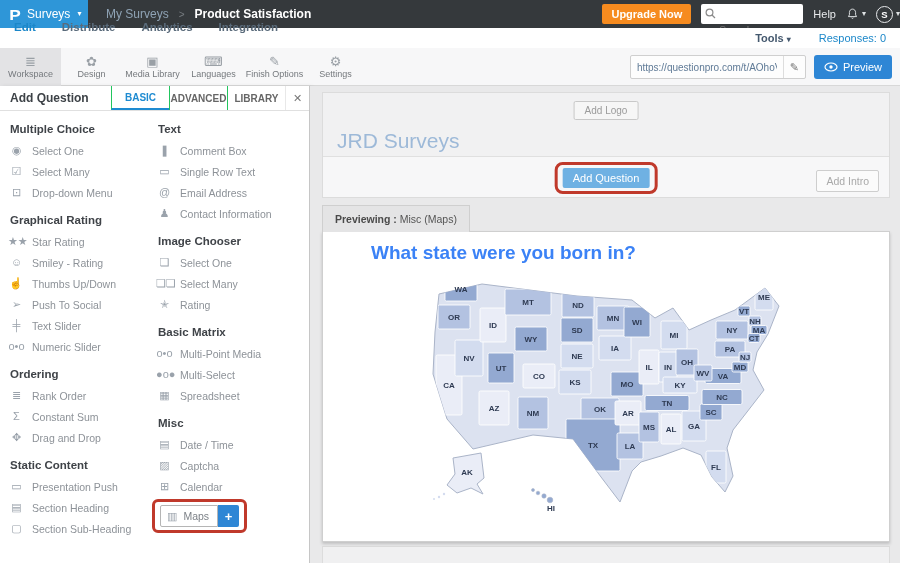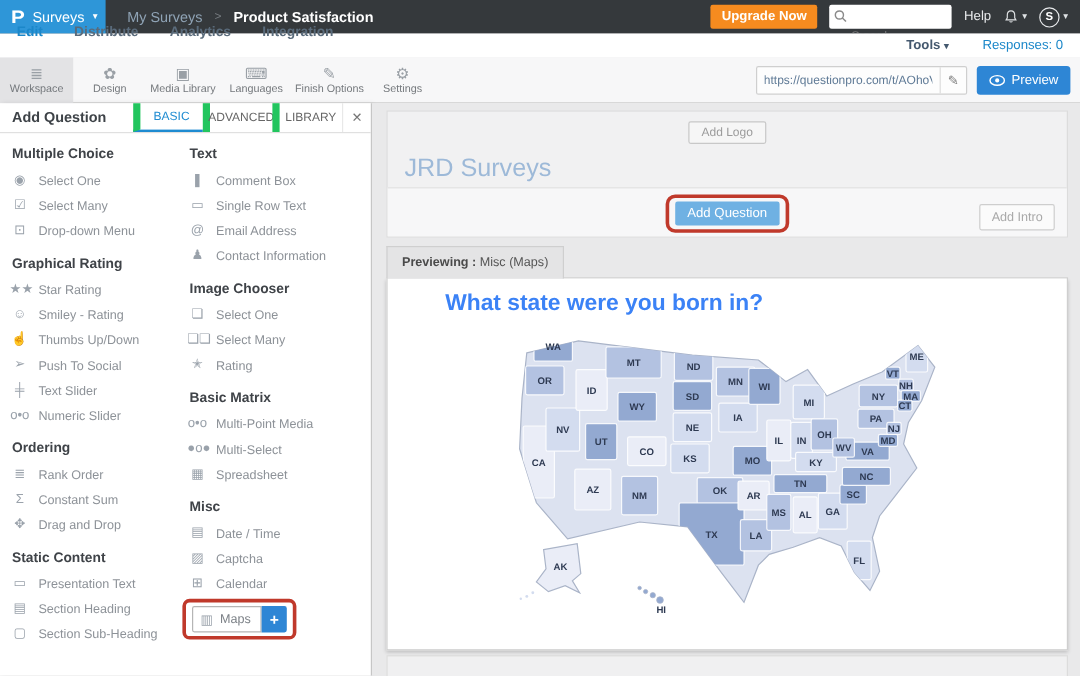--- a/index.html
+++ b/index.html
@@ -8,21 +8,21 @@
   
   .topbar { position:absolute; left:0; top:0; width:900px; height:28px; background:#35393c; display:flex; align-items:center; }
   .brand { width:88px; height:28px; background:#2e96d8; display:flex; align-items:center; padding-left:10px; gap:7px; color:#fff; }
   .brand .logo { font-size:15px; font-weight:bold; transform:scaleX(1.15); }
   .brand .bname { font-size:12px; }
   .caret { font-size:8px; line-height:1; }
   .crumbs { display:flex; align-items:center; gap:10px; margin-left:18px; }
   .crumb-root { color:#8fa3b5; font-size:12px; }
   .crumb-sep { color:#777c80; font-size:10px; }
   .crumb-cur { color:#ffffff; font-size:12px; font-weight:bold; }
-  .top-right { margin-left:auto; display:flex; align-items:center; gap:10px; padding-right:10px; }
+  .top-right { margin-left:auto; display:flex; align-items:center; gap:10px; }
   .upgrade { background:#f68b1f; color:#fff; font-size:11px; font-weight:bold; border:none; border-radius:2px; padding:4px 9px; cursor:pointer; }
   .searchbox { position:relative; width:102px; height:20px; background:#fff; border-radius:2px; }
   .searchbox svg { position:absolute; left:4px; top:4px; }
   .searchbox input { position:absolute; left:18px; top:16px; width:82px; height:20px; border:none; outline:none; font-size:10.5px; color:#666; background:transparent; }
   .help { color:#e8eaec; font-size:11px; }
   .bell-wrap, .avatar-wrap { display:flex; align-items:center; gap:3px; color:#dfe2e4; }
   .avatar { width:17px; height:17px; border:1.5px solid #e8eaec; border-radius:50%; color:#fff; font-size:9.5px; font-weight:bold; display:flex; align-items:center; justify-content:center; }
 
   
   .subnav { position:absolute; left:0; top:28px; width:900px; height:20px; background:#ffffff; display:flex; align-items:center; padding:0 14px; gap:26px; }
@@ -42,21 +42,21 @@
   .toolbar-right { position:absolute; right:8px; top:7px; display:flex; align-items:center; gap:8px; }
   .urlgroup { display:flex; align-items:center; border:1px solid #cfcfcf; background:#fdfdfd; border-radius:2px; height:24px; }
   .urlgroup input { width:152px; border:none; outline:none; background:transparent; font-size:10px; color:#5f7a96; padding:0 6px; }
   .pencil-btn { width:22px; height:22px; border-left:1px solid #ddd; display:flex; align-items:center; justify-content:center; color:#777; font-size:11px; cursor:pointer; }
   .preview-btn { background:#2e86d5; color:#fff; border:none; border-radius:3px; height:24px; padding:0 10px; font-size:11px; display:flex; align-items:center; gap:5px; cursor:pointer; }
 
   
   .panel { position:absolute; left:0; top:86px; width:310px; height:477px; background:#fff; border-right:1px solid #c6c6c6; box-shadow:2px 0 4px rgba(0,0,0,.08); }
   .panel-head { height:25px; display:flex; align-items:stretch; border-bottom:1px solid #e0e0e0; }
   .panel-title { font-size:12px; font-weight:bold; color:#3d4247; padding:5px 0 0 10px; flex:1; }
-  .ptab { width:58px; display:flex; align-items:center; justify-content:center; font-size:10px; font-weight:normal; color:#666; border-left:6px solid #22c55e; cursor:pointer; }
+  .ptab { width:58px; display:flex; align-items:center; justify-content:center; font-size:10px; font-weight:bold; color:#666; border-left:1px solid #22c55e; cursor:pointer; }
   .ptab.active { color:#1e8bd1; border-bottom:2px solid #1e8bd1; }
   .panel-close { width:24px; display:flex; align-items:center; justify-content:center; color:#777; font-size:11px; cursor:pointer; border-left:1px solid #e8e8e8; }
   .panel-body { display:flex; padding:6px 8px; }
   .pcol1 { width:140px; }
   .pcol2 { flex:1; padding-left:8px; }
   .psection { margin-bottom:11px; }
   .psection-title { font-size:11.5px; font-weight:bold; color:#3f4348; margin:6px 0 5px 2px; }
   .pitem { display:flex; align-items:center; gap:7px; height:21px; cursor:pointer; }
   .pitem .picon { width:17px; text-align:center; font-size:11px; color:#9aa2ab; line-height:1; }
   .pitem .plabel { font-size:10.5px; color:#8d9298; }
@@ -243,21 +243,21 @@
           </div>
           <div class="pitem">
             <span class="picon">✥</span>
             <span class="plabel">Drag and Drop</span>
           </div>
         </div>
         <div class="psection">
           <div class="psection-title">Static Content</div>
           <div class="pitem">
             <span class="picon">▭</span>
-            <span class="plabel">Presentation Text</span>
+            <span class="plabel">Presentation Push</span>
           </div>
           <div class="pitem">
             <span class="picon">▤</span>
             <span class="plabel">Section Heading</span>
           </div>
           <div class="pitem">
             <span class="picon">▢</span>
             <span class="plabel">Section Sub-Heading</span>
           </div>
         </div>

